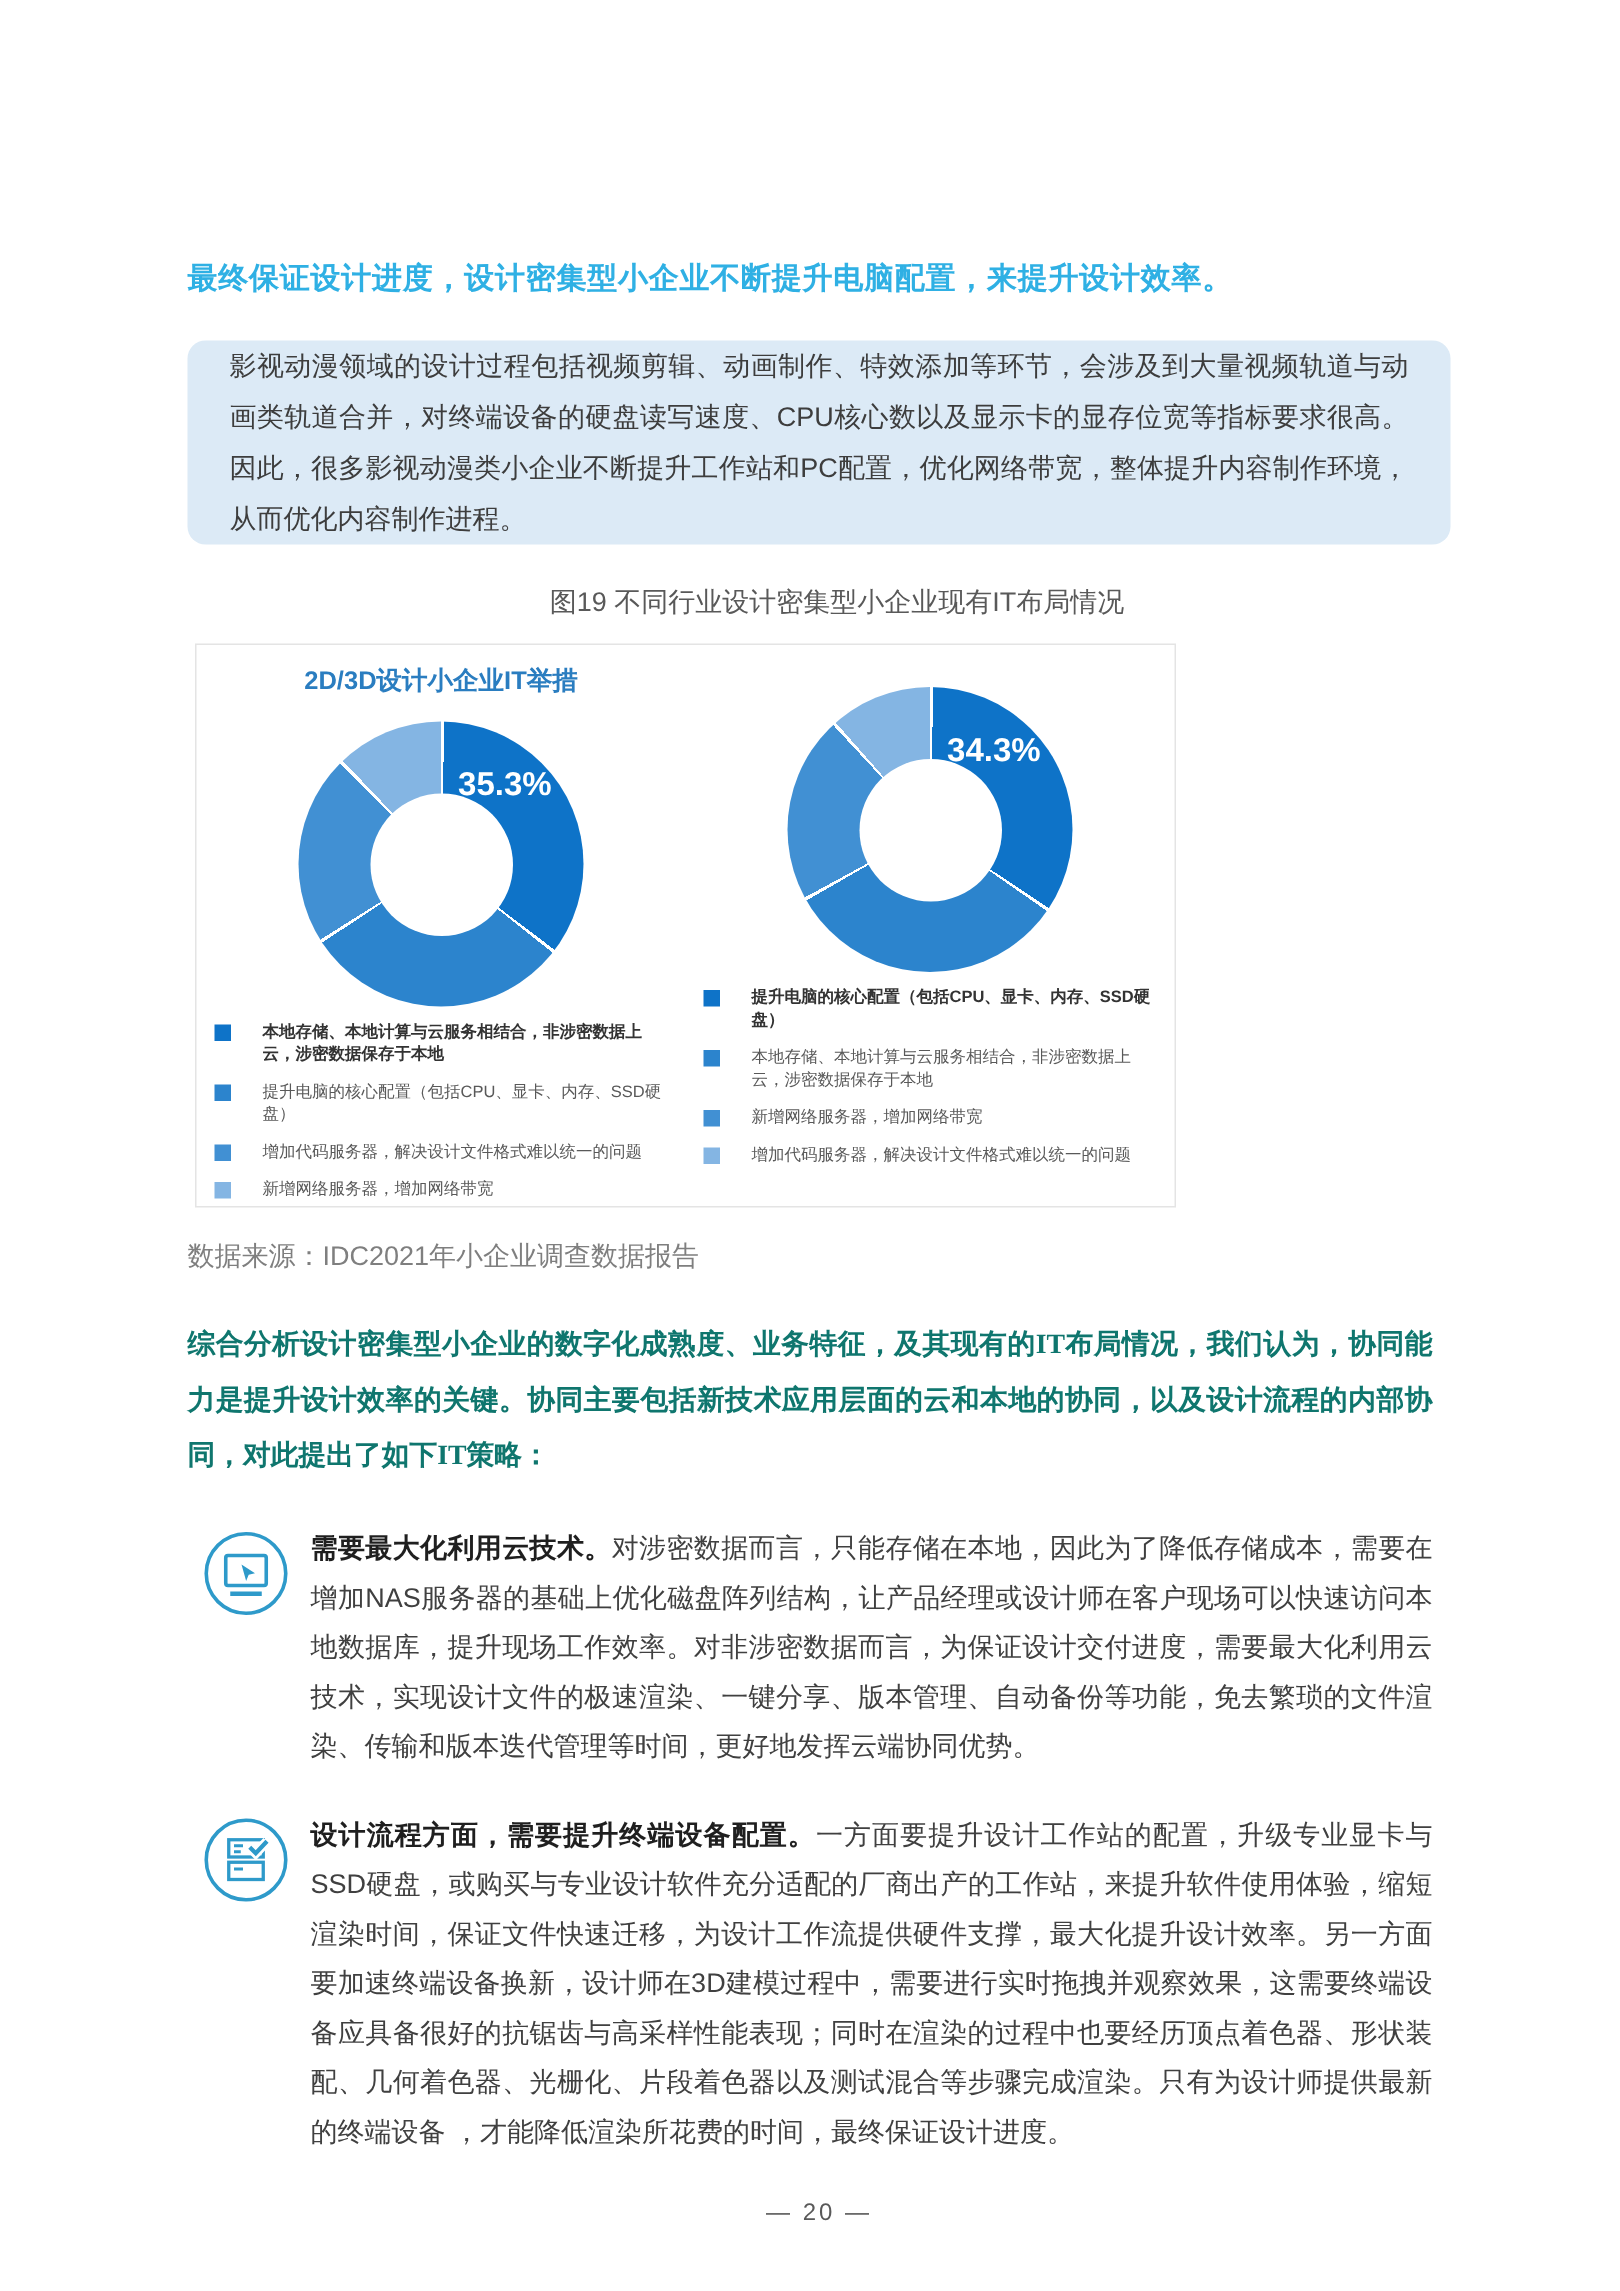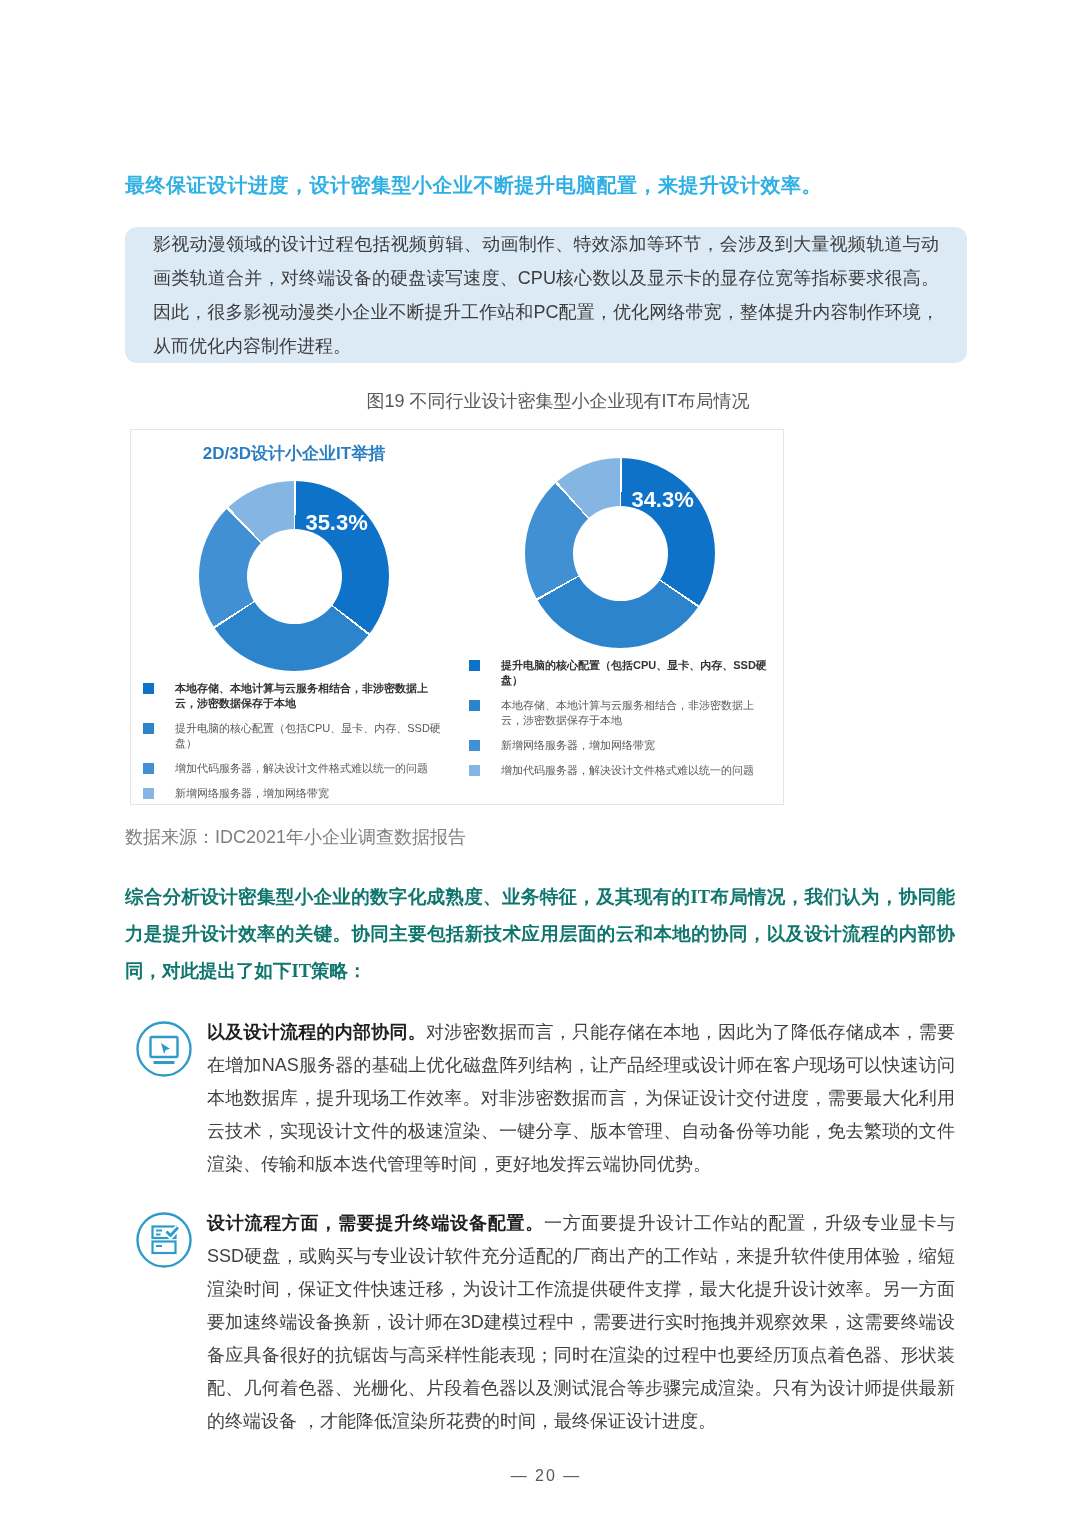--- a/index.html
+++ b/index.html
@@ -136,21 +136,21 @@
 
   <div class="strategy">
     <div class="strategy-icon">
       <svg width="58" height="58" viewBox="0 0 58 58">
         <circle cx="29" cy="29" r="26.5" fill="none" stroke="#2e9aca" stroke-width="2.4"></circle>
         <rect x="15.5" y="17" width="27" height="20" rx="1.5" fill="none" stroke="#2e9aca" stroke-width="2.4"></rect>
         <path d="M26 23 L35 28.8 L30.8 29.9 L29.1 34 Z" fill="#2e9aca"></path>
         <line x1="18.5" y1="42.5" x2="39.5" y2="42.5" stroke="#2e9aca" stroke-width="3"></line>
       </svg>
     </div>
-    <p class="strategy-text"><span class="lead">以及设计流程的内部协同。</span><span>对涉密数据而言，只能存储在本地，因此为了降低存储成本，需要在增加NAS服务器的基础上优化磁盘阵列结构，让产品经理或设计师在客户现场可以快速访问本地数据库，提升现场工作效率。对非涉密数据而言，为保证设计交付进度，需要最大化利用云技术，实现设计文件的极速渲染、一键分享、版本管理、自动备份等功能，免去繁琐的文件渲染、传输和版本迭代管理等时间，更好地发挥云端协同优势。</span></p>
+    <p class="strategy-text"><span class="lead">需要最大化利用云技术。</span><span>对涉密数据而言，只能存储在本地，因此为了降低存储成本，需要在增加NAS服务器的基础上优化磁盘阵列结构，让产品经理或设计师在客户现场可以快速访问本地数据库，提升现场工作效率。对非涉密数据而言，为保证设计交付进度，需要最大化利用云技术，实现设计文件的极速渲染、一键分享、版本管理、自动备份等功能，免去繁琐的文件渲染、传输和版本迭代管理等时间，更好地发挥云端协同优势。</span></p>
   </div>
 
   <div class="strategy">
     <div class="strategy-icon">
       <svg width="58" height="58" viewBox="0 0 58 58">
         <circle cx="29" cy="29" r="26.5" fill="none" stroke="#2e9aca" stroke-width="2.4"></circle>
         <rect x="17.5" y="15.5" width="23" height="11.5" fill="none" stroke="#2e9aca" stroke-width="2.2"></rect>
         <rect x="17.5" y="30.5" width="23" height="11.5" fill="none" stroke="#2e9aca" stroke-width="2.2"></rect>
         <line x1="21" y1="19.5" x2="27" y2="19.5" stroke="#2e9aca" stroke-width="2"></line>
         <line x1="21" y1="23.5" x2="25.5" y2="23.5" stroke="#2e9aca" stroke-width="2"></line>

